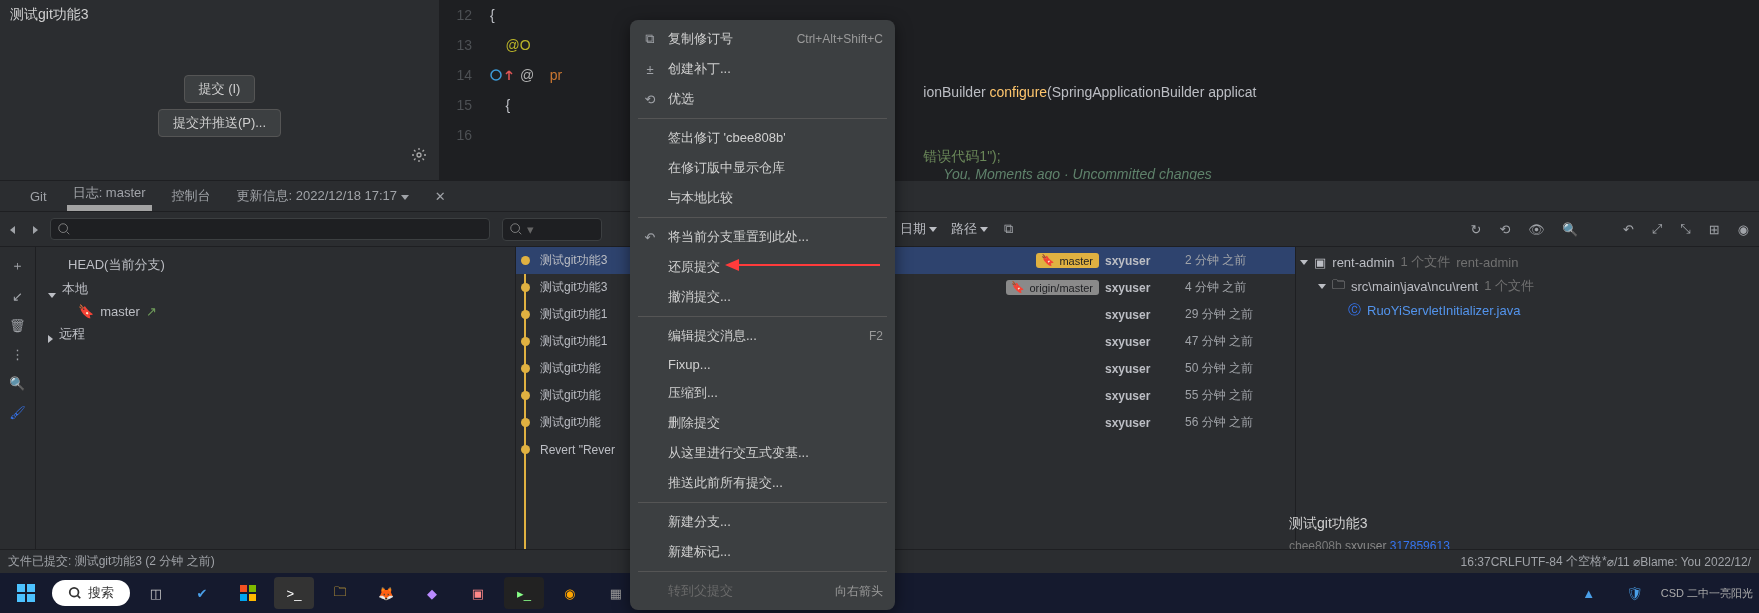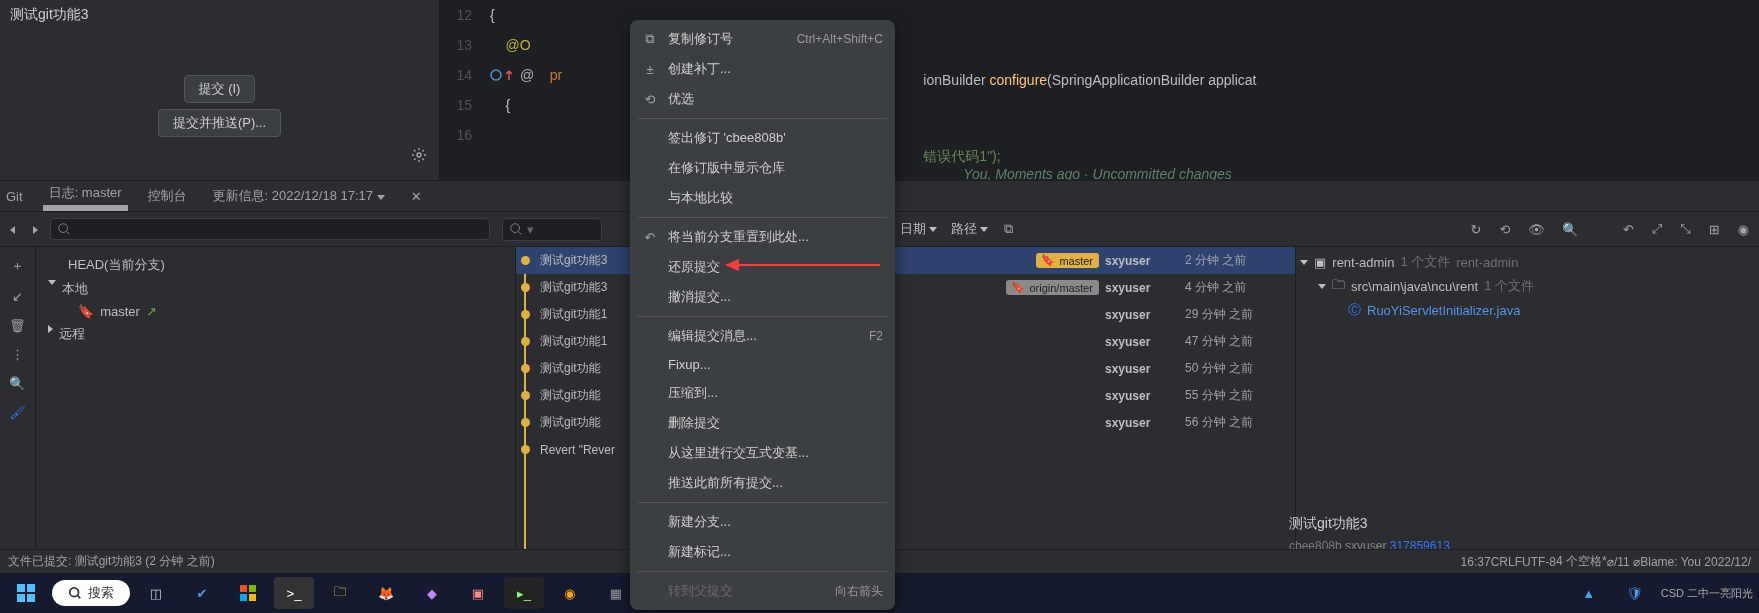--- a/index.html
+++ b/index.html
@@ -19,34 +19,34 @@
 .code-text { white-space: pre; }
 .at-symbol { color: #b3b3b3; }
 .yellow { color: #bbb529; }
 .keyword { color: #cc7832; }
 .type { color: #bcbec4; }
 .method { color: #ffc66d; }
 .string { color: #6a8759; }
 .comment-inline { color: #5f826b; font-style: italic; }
 
 .bottom-panel { position: absolute; top: 180px; left: 0; right: 0; bottom: 40px; background: #2b2d30; border-top:1px solid #1e1f22; display: flex; flex-direction: column; }
-.tool-tabs { display: flex; align-items: center; height: 30px; padding: 0 0; gap: 14px; font-size: 13px; color: #a0a3a8; }
+.tool-tabs { display: flex; align-items: center; height: 30px; padding: 0 24px; gap: 14px; font-size: 13px; color: #a0a3a8; }
 .tool-tabs .tab { padding: 3px 6px; cursor: pointer; }
 .tool-tabs .tab.active { border-bottom: 7px solid #a3a3a3; }
 .filter-bar { display: flex; align-items: center; height: 36px; padding: 0 4px; gap: 6px; border-top:1px solid #1e1f22; border-bottom:1px solid #1e1f22; }
 .icon-btn { color: #a0a3a8; padding: 4px 6px; cursor: pointer; }
 .search-box { background: #1e1f22; border: 1px solid #3c3f41; border-radius: 4px; padding: 3px 6px; color: #ccc; display: flex; align-items: center; gap: 4px; }
 .search-box.small { width: 440px; }
 .search-box.commit { width: 100px; margin-left: 6px; }
 .filter-item { display: flex; align-items: center; gap: 3px; cursor: pointer; padding: 2px 4px; }
 
 .git-body { flex: 1; display: flex; }
 .vert-toolbar { width: 36px; display: flex; flex-direction: column; align-items: center; gap: 6px; padding-top: 6px; border-right:1px solid #1e1f22; }
 .branch-tree { width: 480px; border-right:1px solid #1e1f22; padding: 6px 10px; font-size: 13px; }
-.branch-tree .row { display: flex; align-items: flex-start; gap: 6px; padding: 3px 2px; cursor:pointer; }
+.branch-tree .row { display: flex; align-items: flex-end; gap: 6px; padding: 3px 2px; cursor:pointer; }
 .bookmark-icon { color: #f0a732; }
 .external-icon { color: #6f9b5a; }
 
 .commit-list { flex: 0 0 780px; position: relative; border-right:1px solid #1e1f22; }
 .commit-row { height: 27px; display: flex; align-items: center; font-size: 12px; position:relative; }
 .graph-cell { width: 18px; display: flex; justify-content: center; align-items:center; }
 .graph-dot { width: 9px; height: 9px; border-radius: 50%; background: #e0b141; }
 .commit-subj { flex: 1; padding-left: 6px; color: #bcbec4; overflow:hidden; text-overflow:ellipsis; white-space:nowrap; }
 .commit-user { width: 80px; color:#bcbec4; font-weight:600; }
 .commit-time { width: 110px; color: #a0a3a8; padding-right:10px; }
@@ -125,26 +125,26 @@
       <span class="code-text keyword">    pr</span>
     </div>
     <div class="code-line">
         <span class="line-num">15</span>
         <span class="code-text">    {</span>
       </div>
     <div class="code-line">
         <span class="line-num">16</span>
       </div>
 
-    <div style="position:absolute; top:56px; left:460px;" class="code-text">
+    <div style="position:absolute; top:68px; left:460px;" class="code-text">
       <span class="type">ionBuilder </span><span class="method">configure</span><span class="type">(SpringApplicationBuilder applicat</span>
     </div>
     <div style="position:absolute; top:132px; left:460px;" class="code-text">
       <span class="string">错误代码1");</span>
-      <span style="margin-left:40px;" class="comment-inline">You, Moments ago · Uncommitted changes</span>
+      <span style="margin-left:20px;" class="comment-inline">You, Moments ago · Uncommitted changes</span>
     </div>
   </div>
 </div>
 
 <div class="bottom-panel">
   <div class="tool-tabs">
     <span class="tab">Git</span>
     <span class="tab active">日志: master</span>
     <span class="tab">控制台</span>
     <span class="tab"><span>更新信息: 2022/12/18 17:17</span> <span class="chevron chev-down"></span></span>

